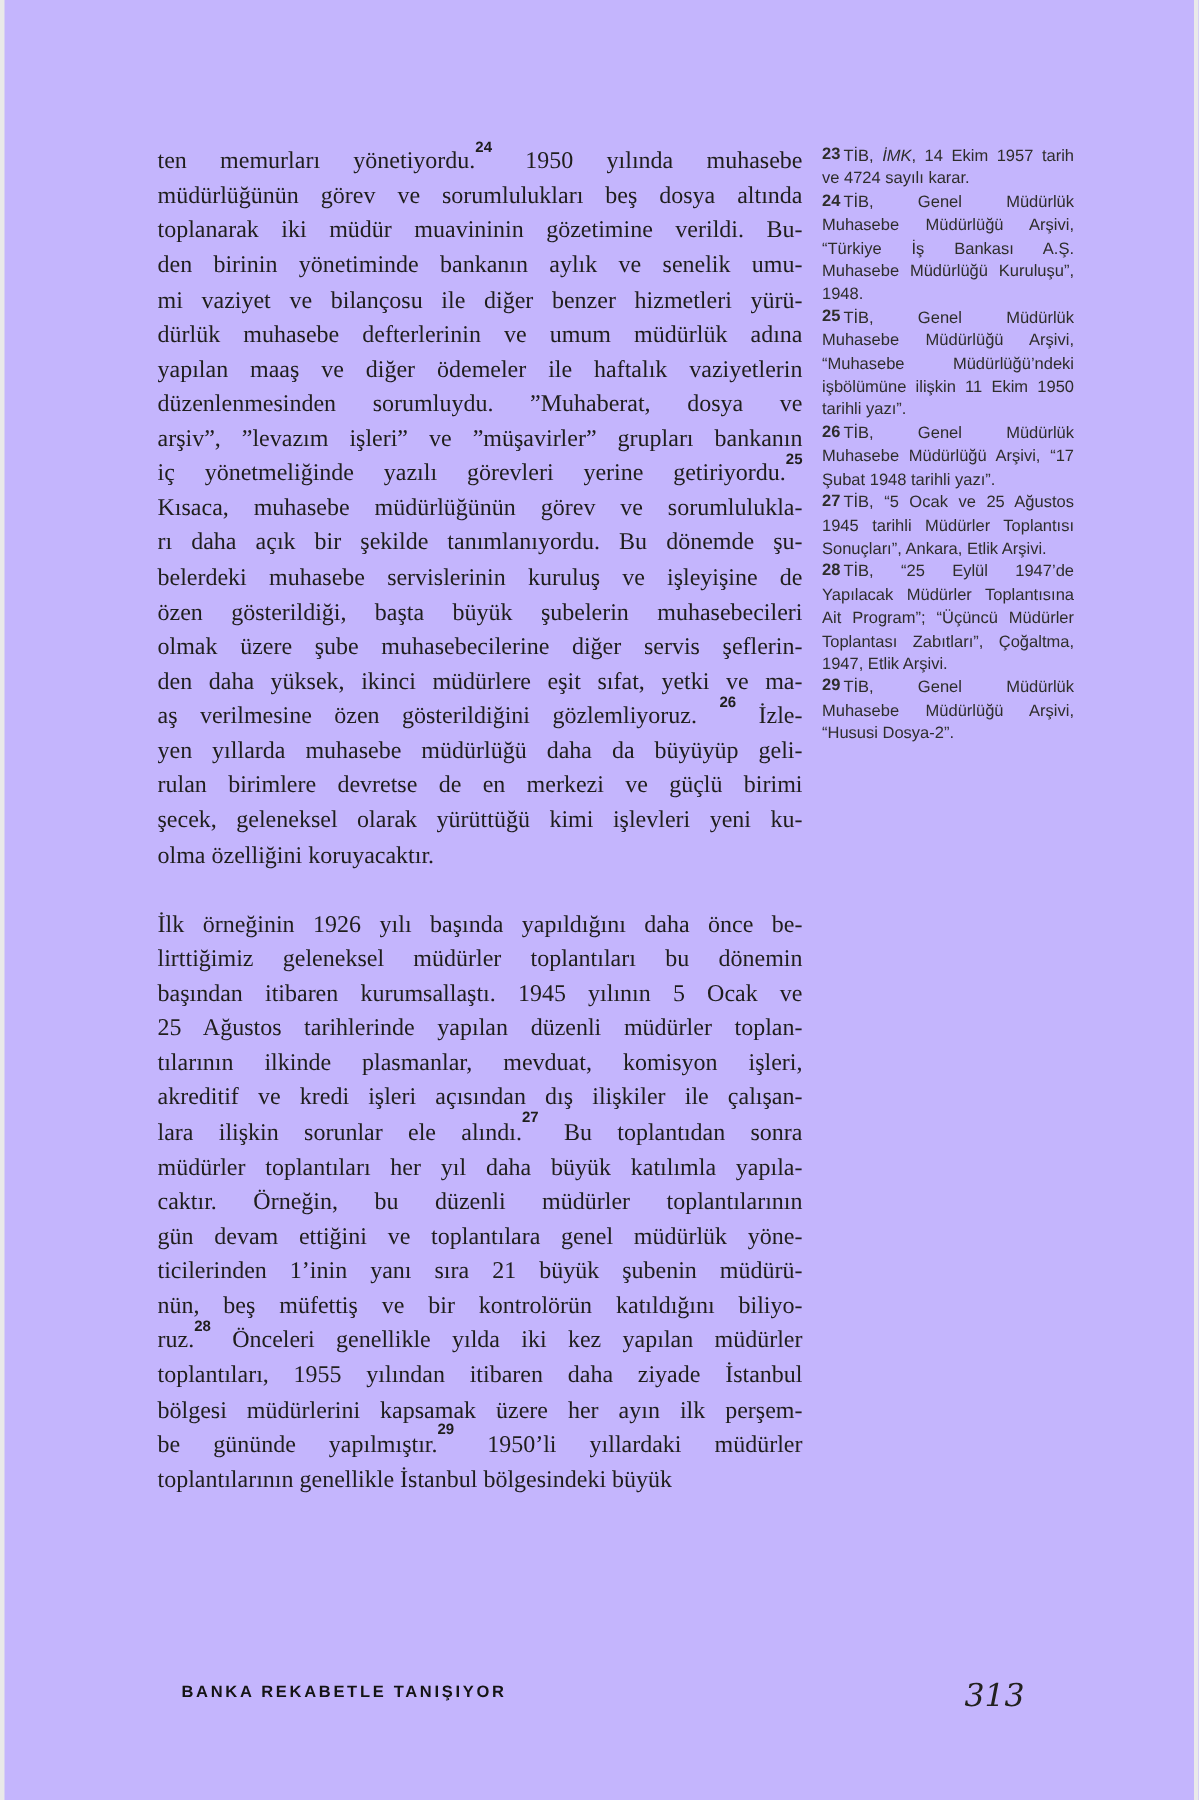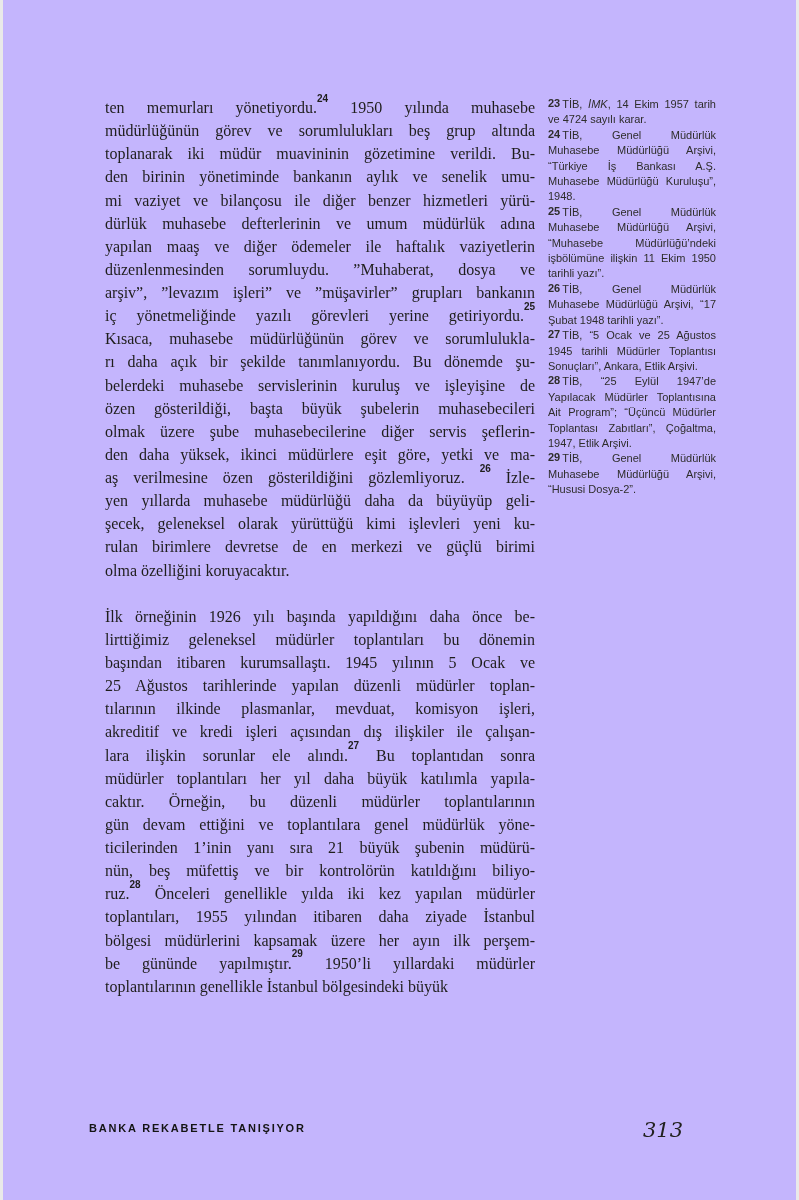--- a/index.html
+++ b/index.html
@@ -32,58 +32,58 @@
   .side-col{
     position:absolute;left:545px;top:97px;width:168px;
     font-family:"Liberation Sans","DejaVu Sans",sans-serif;
     font-size:11px;line-height:15.4px;color:#2e2d2b;
   }
   .note{margin:0;text-align:justify;}
   .fnum{font-weight:700;position:relative;top:-1px;padding-right:2px;}
   .note i{font-style:italic;}
   
   .footer-title{
-    position:absolute;left:86px;top:1123px;
+    position:absolute;left:118px;top:1123px;
     font-family:"Liberation Sans","DejaVu Sans",sans-serif;
     font-weight:700;font-size:11px;line-height:11px;
     letter-spacing:1.8px;color:#141414;
   }
   .page-number{
     position:absolute;left:640px;top:1118px;width:56px;text-align:left;
     font-family:"DejaVu Serif","Liberation Serif",serif;
     font-style:italic;font-size:21px;line-height:24px;color:#22211f;
   }
 </style>
 </head>
 <body>
 
 <div class="page">
 
   <main class="main-col">
       <div class="para">
         <div class="tline">ten memurları yönetiyordu.<sup class="fnref">24</sup> 1950 yılında muhasebe</div>
-        <div class="tline">müdürlüğünün görev ve sorumlulukları beş grup altında</div>
+        <div class="tline">müdürlüğünün görev ve sorumlulukları beş dosya altında</div>
         <div class="tline">toplanarak iki müdür muavininin gözetimine verildi. Bu-</div>
         <div class="tline">den birinin yönetiminde bankanın aylık ve senelik umu-</div>
         <div class="tline">mi vaziyet ve bilançosu ile diğer benzer hizmetleri yürü-</div>
         <div class="tline">dürlük muhasebe defterlerinin ve umum müdürlük adına</div>
         <div class="tline">yapılan maaş ve diğer ödemeler ile haftalık vaziyetlerin</div>
         <div class="tline">düzenlenmesinden sorumluydu. ”Muhaberat, dosya ve</div>
         <div class="tline">arşiv”, ”levazım işleri” ve ”müşavirler” grupları bankanın</div>
         <div class="tline">iç yönetmeliğinde yazılı görevleri yerine getiriyordu.<sup class="fnref">25</sup></div>
         <div class="tline">Kısaca, muhasebe müdürlüğünün görev ve sorumlulukla-</div>
         <div class="tline">rı daha açık bir şekilde tanımlanıyordu. Bu dönemde şu-</div>
         <div class="tline">belerdeki muhasebe servislerinin kuruluş ve işleyişine de</div>
         <div class="tline">özen gösterildiği, başta büyük şubelerin muhasebecileri</div>
         <div class="tline">olmak üzere şube muhasebecilerine diğer servis şeflerin-</div>
-        <div class="tline">den daha yüksek, ikinci müdürlere eşit göre, yetki ve ma-</div>
+        <div class="tline">den daha yüksek, ikinci müdürlere eşit sıfat, yetki ve ma-</div>
         <div class="tline">aş verilmesine özen gösterildiğini gözlemliyoruz. <sup class="fnref">26</sup> İzle-</div>
         <div class="tline">yen yıllarda muhasebe müdürlüğü daha da büyüyüp geli-</div>
+        <div class="tline">rulan birimlere devretse de en merkezi ve güçlü birimi</div>
         <div class="tline">şecek, geleneksel olarak yürüttüğü kimi işlevleri yeni ku-</div>
-        <div class="tline">rulan birimlere devretse de en merkezi ve güçlü birimi</div>
         <div class="tline">olma özelliğini koruyacaktır.</div>
       </div>
       <div class="para">
         <div class="tline">İlk örneğinin 1926 yılı başında yapıldığını daha önce be-</div>
         <div class="tline">lirttiğimiz geleneksel müdürler toplantıları bu dönemin</div>
         <div class="tline">başından itibaren kurumsallaştı. 1945 yılının 5 Ocak ve</div>
         <div class="tline">25 Ağustos tarihlerinde yapılan düzenli müdürler toplan-</div>
         <div class="tline">tılarının ilkinde plasmanlar, mevduat, komisyon işleri,</div>
         <div class="tline">akreditif ve kredi işleri açısından dış ilişkiler ile çalışan-</div>
         <div class="tline">lara ilişkin sorunlar ele alındı.<sup class="fnref">27</sup> Bu toplantıdan sonra</div>

